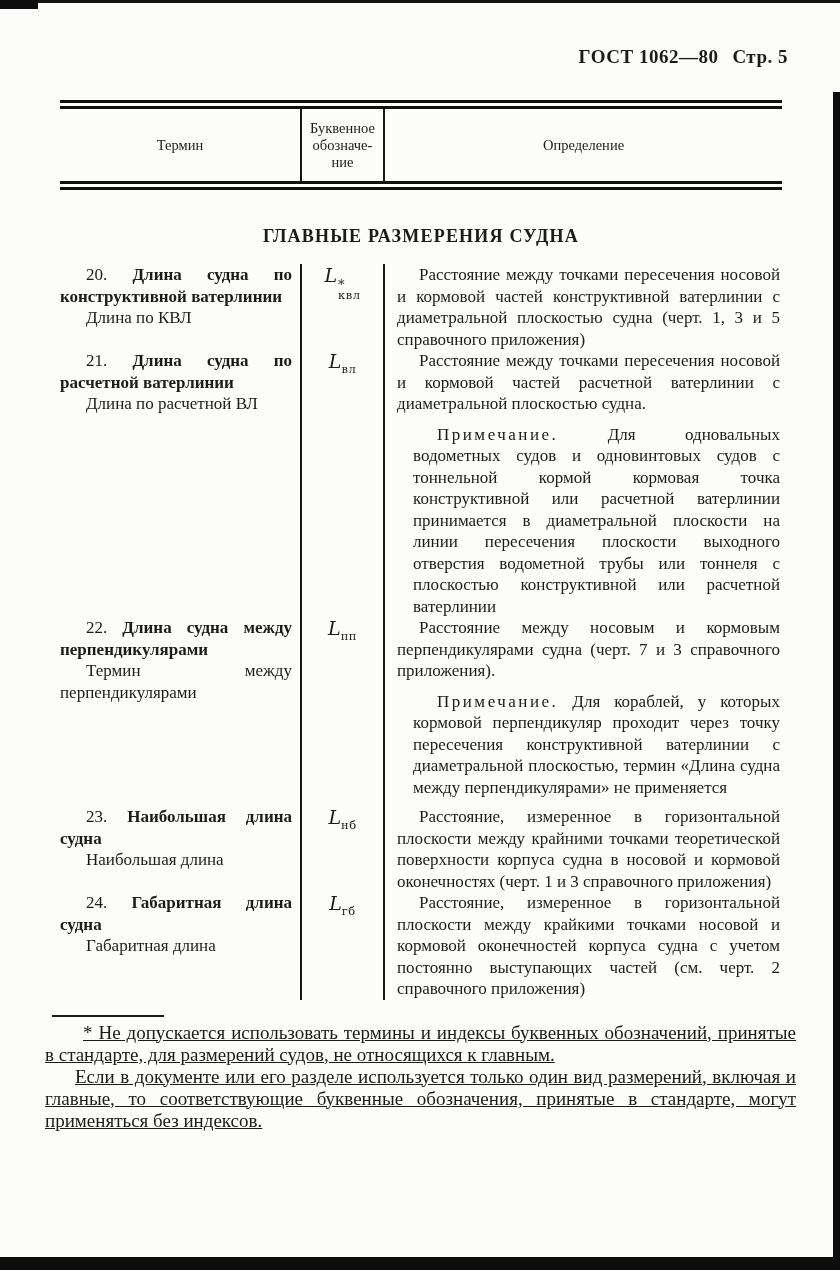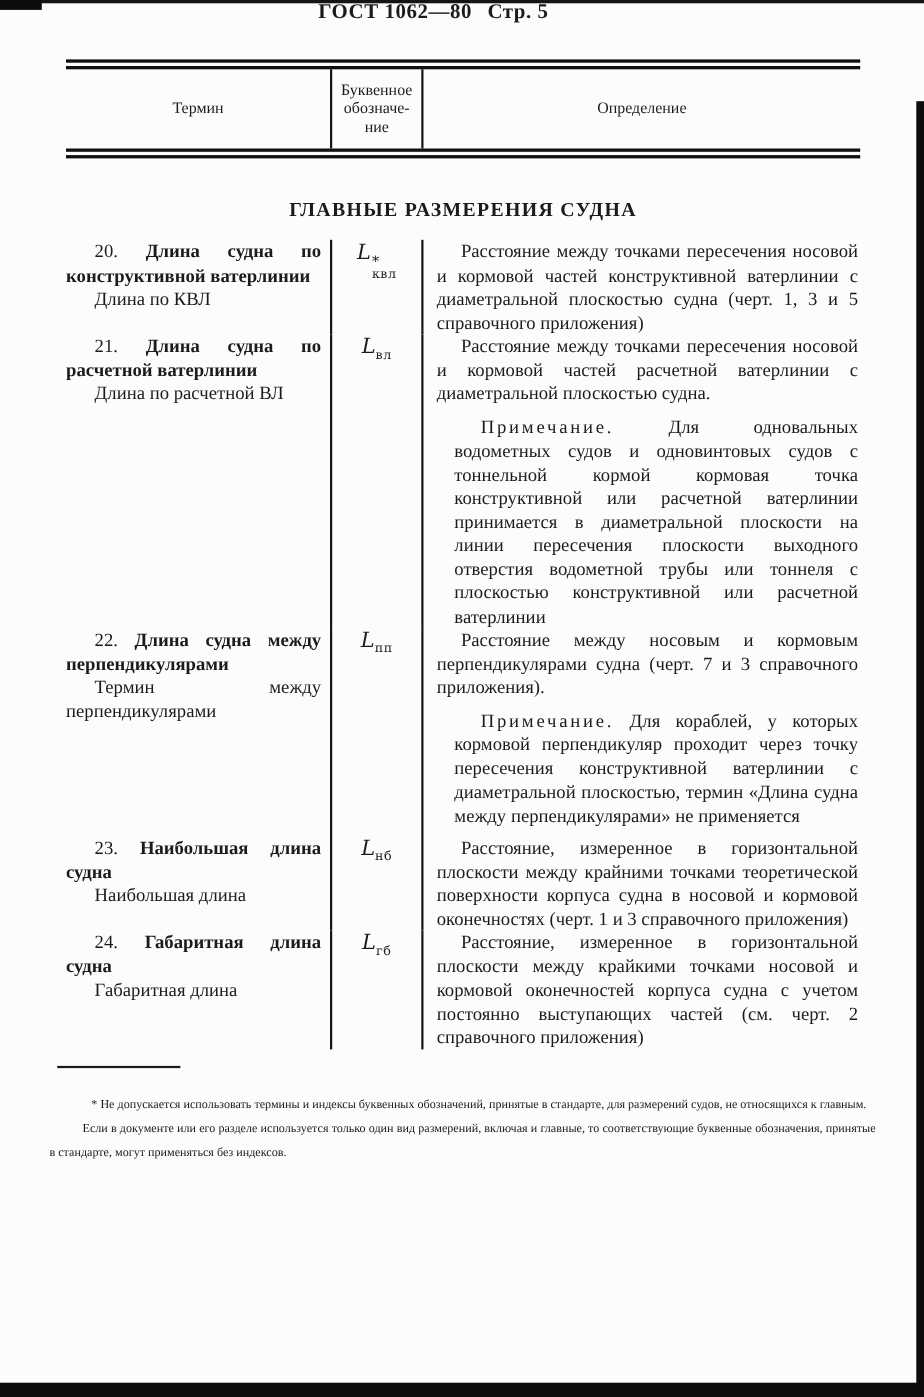--- a/index.html
+++ b/index.html
@@ -15,22 +15,23 @@
     margin: 0 auto;
   }
 
   
   .edge-top    { position:absolute; top:0; left:0; width:100%; height:3px; background:#141414; }
   .edge-top-blob { position:absolute; top:0; left:0; width:38px; height:9px; background:#0d0d0d; }
   .edge-right  { position:absolute; top:92px; right:0; width:7px; height:1178px; background:#0d0d0d; }
   .edge-bottom { position:absolute; bottom:0; left:0; width:100%; height:13px; background:#0d0d0d; }
 
   .gost-header {
+    padding-top: 46px;
     padding-right: 52px;
-    text-align: center;
+    text-align: right;
     font-size: 19px;
     letter-spacing: 0.5px;
   }
   .gost-header .gh-left { font-weight: 700; }
   .gost-header .gh-right { font-weight: 600; margin-left: 14px; }
 
   .tbl { margin: 0 58px 0 60px; }
 
   .double-rule {
     height: 9px;
@@ -89,24 +90,25 @@
   .note-p { margin-top: 9px; margin-left: 16px; text-indent: 24px; }
   .note-label { letter-spacing: 2.5px; }
   .pb8 { padding-bottom: 8px; }
 
   .footnote-rule {
     margin: 15px 0 0 52px;
     width: 112px;
     border-top: 2px solid #1a1a1a;
   }
   .footnote {
-    margin: 22px 44px 0 45px;
-    font-size: 11px;
+    margin: 5px 44px 0 45px;
+    font-size: 19px;
     line-height: 22px;
     text-align: justify;
+    text-decoration: underline;
   }
   .footnote .fn-p1 { text-indent: 38px; }
   .footnote .fn-p2 { text-indent: 30px; }
 </style>
 </head>
 <body>
 
 <div class="page">
 
   <div class="edge-top"></div>

